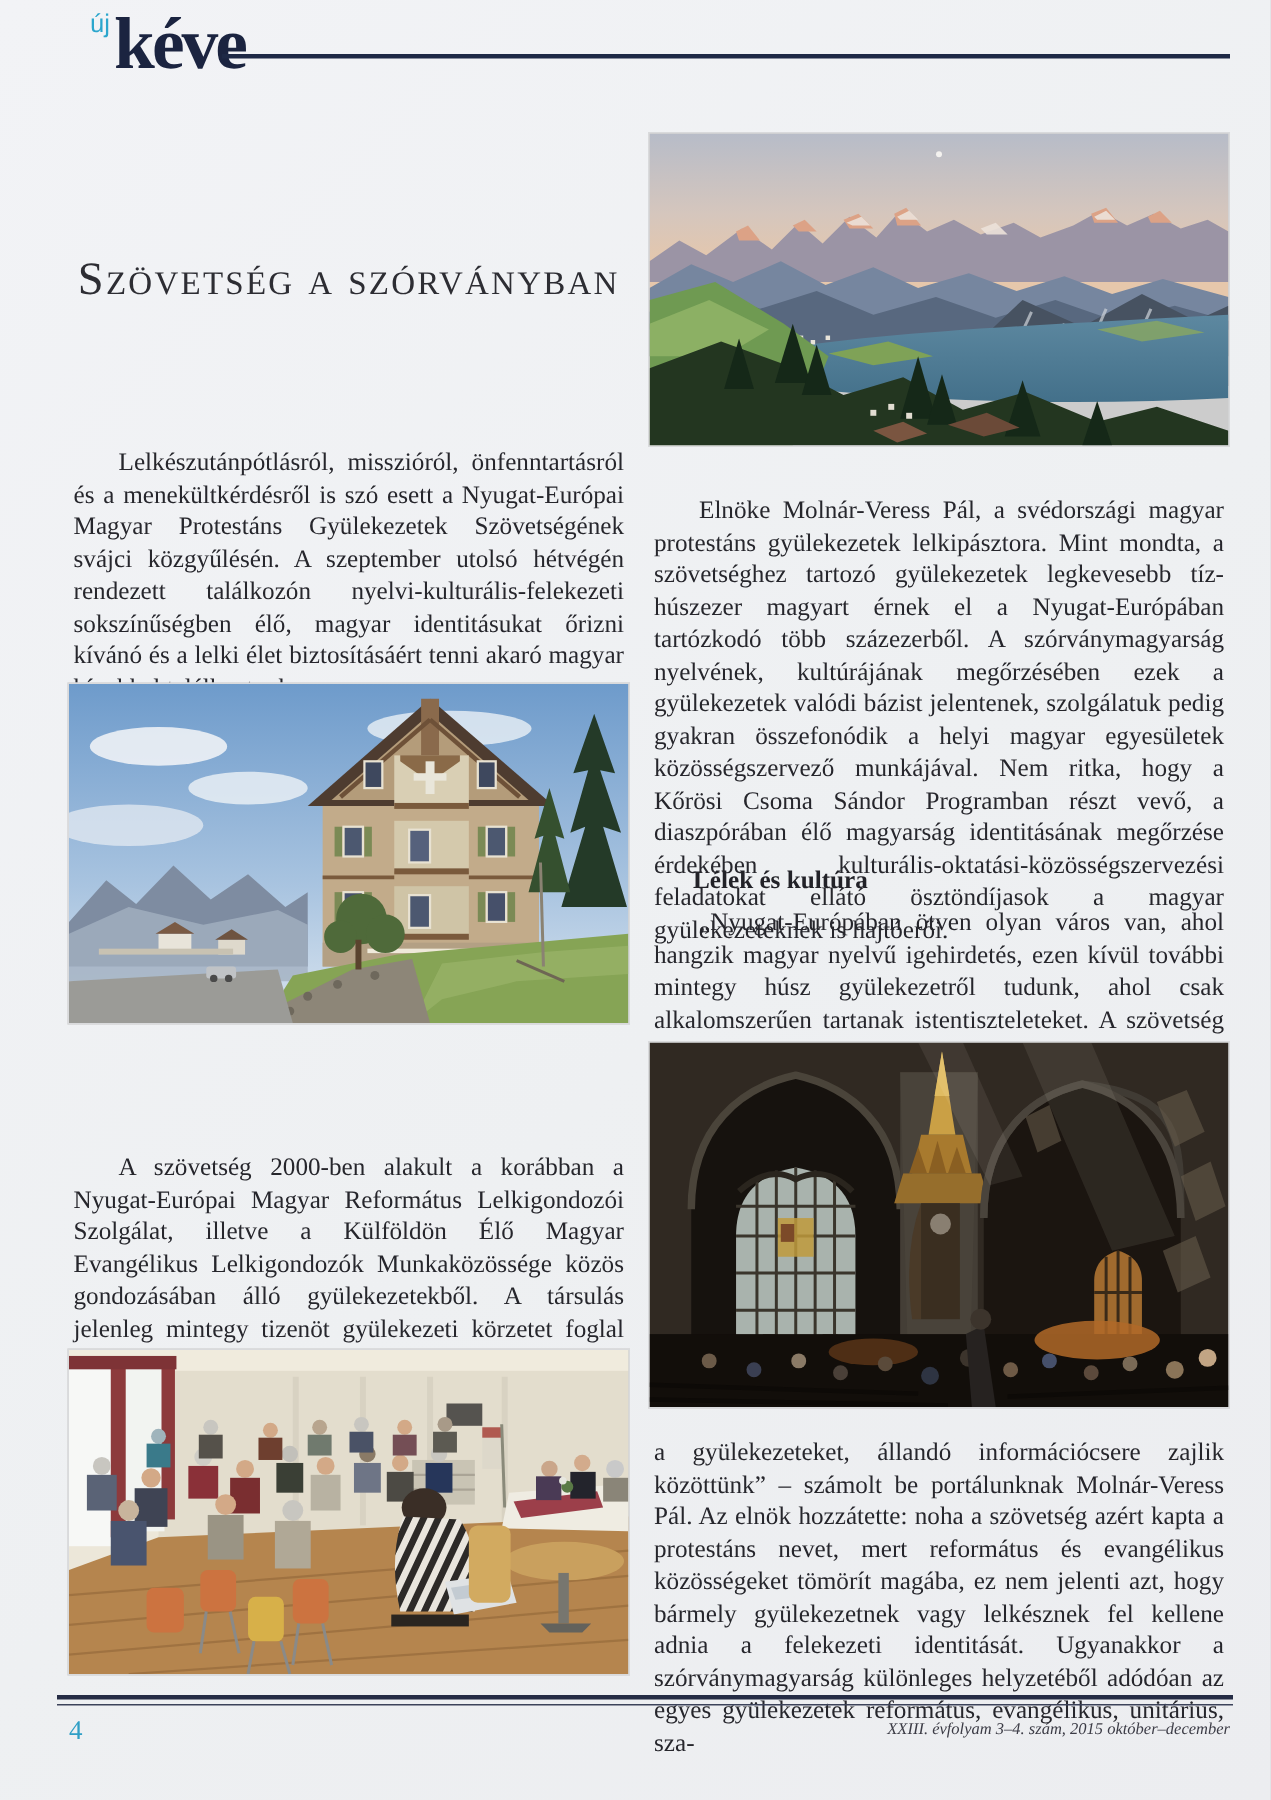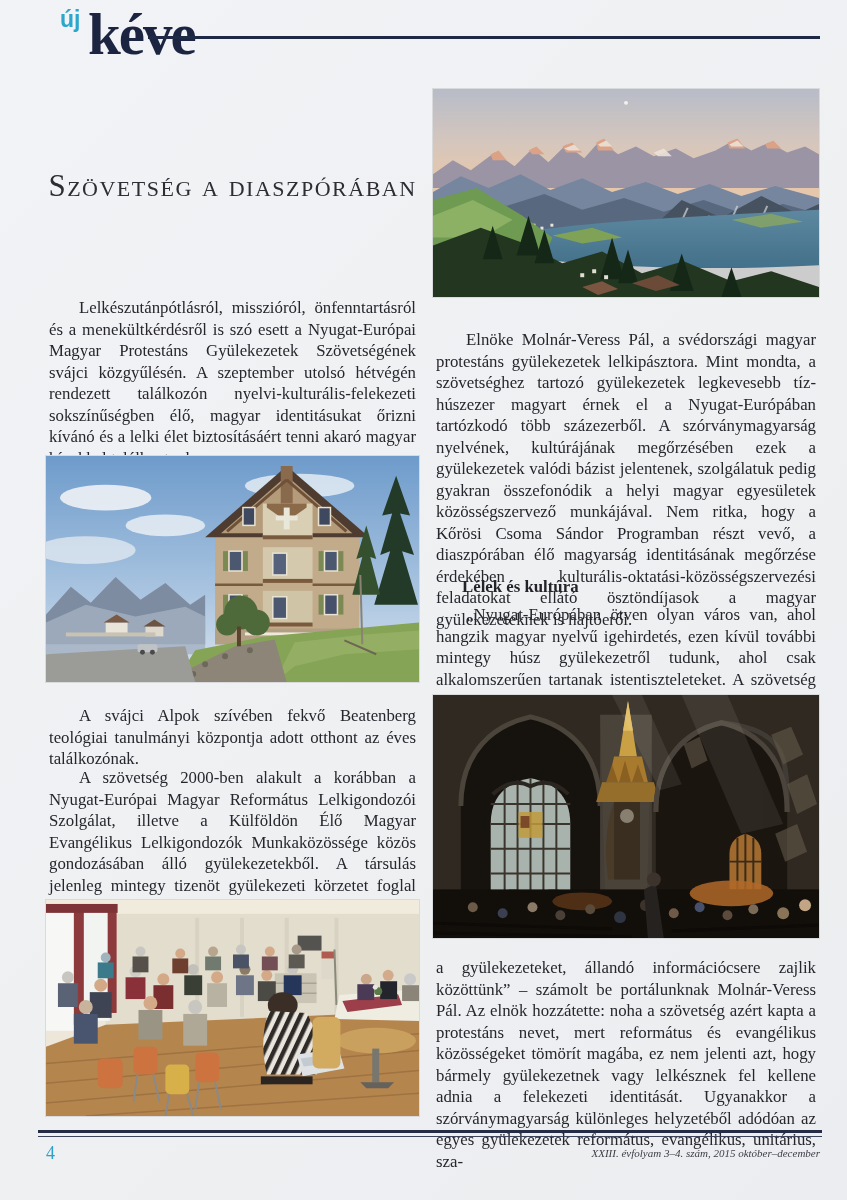--- a/index.html
+++ b/index.html
@@ -4,23 +4,23 @@
 <style>
   html,body{margin:0;padding:0;background:#dfe1e4;}
   .page{
     position:relative;width:847px;height:1200px;margin:0 auto;
     background:linear-gradient(135deg,#f2f3f6 0%,#eef0f2 55%,#ecedf0 100%);
     font-family:"Liberation Serif",serif;color:#26262c;overflow:hidden;
   }
   
   .logo{position:absolute;left:58px;top:4px;width:120px;height:52px;}
   .logo-prefix{position:absolute;left:2px;top:2px;font-family:"Liberation Sans",sans-serif;
-    font-weight:bold;font-size:23px;color:#2ba6cd;letter-spacing:0;}
+    font-weight:normal;font-size:17px;color:#2ba6cd;letter-spacing:0;}
   .logo-word{position:absolute;left:18px;top:-4px;font-family:"Liberation Serif",serif;
-    font-weight:900;font-size:59px;color:#1b2440;letter-spacing:-2px;margin-left:12px;}
+    font-weight:900;font-size:49px;color:#1b2440;letter-spacing:-2px;}
   .header-rule{position:absolute;left:148px;top:36px;width:672px;height:2.5px;background:#1e2946;}
   
   .col-text{position:absolute;font-size:16.8px;line-height:21.5px;text-align:justify;
     color:#26262c;}
   .col-text p{margin:4px;text-indent:30px;}
   .title{position:absolute;left:45px;top:166px;width:375px;text-align:center;
     font-variant:small-caps;font-size:31px;letter-spacing:1.5px;color:#2d2d33;line-height:40px;}
   .subhead{position:absolute;left:432px;top:577px;width:388px;font-size:16.8px;
     font-weight:bold;color:#222228;text-indent:30px;}
   
@@ -36,21 +36,21 @@
 <body>
 
 <div class="page">
 
   <div class="logo">
     <span class="logo-prefix">új</span>
     <span class="logo-word">kéve</span>
   </div>
   <div class="header-rule"></div>
 
-  <div class="title">Szövetség a diaszpórában</div>
+  <div class="title">Szövetség a szórványban</div>
 
   <div class="col-text" style="left:45px;top:293px;width:375px;">
     <p>Lelkészutánpótlásról, misszióról, önfenntartásról és a menekültkérdésről is szó esett a Nyugat-Európai Magyar Protestáns Gyülekezetek Szövetségének svájci közgyűlésén. A szeptember utolsó hétvégén rendezett találkozón nyelvi-kulturális-felekezeti sokszínűségben élő, magyar identitásukat őrizni kívánó és a lelki élet biztosításáért tenni akaró magyar hívekkel találkoztunk.</p>
   </div>
 
   <div class="photo" style="left:45px;top:455px;width:375px;height:228px;">
     <svg viewBox="0 0 375 228" preserveAspectRatio="none">
       <defs>
         <linearGradient id="chsky" x1="0" y1="0" x2="0" y2="1">
           <stop offset="0" stop-color="#6e9bcb"></stop>
@@ -139,23 +139,20 @@
         <circle cx="196" cy="158" r="17"></circle>
           <circle cx="212" cy="168" r="13"></circle>
           <circle cx="182" cy="170" r="11"></circle>
       </g>
       <rect x="192" y="172" width="4" height="20" fill="#5a432e"></rect>
       <line x1="316" y1="120" x2="318" y2="190" stroke="#8a8272" stroke-width="2"></line>
       <line x1="300" y1="186" x2="332" y2="200" stroke="#6e6654" stroke-width="2"></line>
     </svg>
   </div>
 
-  <div class="col-text" style="left:45px;top:701px;width:375px;">
-    <p>A svájci Alpok szívében fekvő Beatenberg teológiai tanulmányi központja adott otthont az éves találkozónak.</p>
-  </div>
   <div class="col-text" style="left:45px;top:763px;width:375px;">
     <p>A szövetség 2000-ben alakult a korábban a Nyugat-Európai Magyar Református Lelkigondozói Szolgálat, illetve a Külföldön Élő Magyar Evangélikus Lelkigondozók Munkaközössége közös gondozásában álló gyülekezetekből. A társulás jelenleg mintegy tizenöt gyülekezeti körzetet foglal magába Nyugat-Európa-szerte.</p>
   </div>
 
   <div class="photo" style="left:45px;top:899px;width:375px;height:218px;">
     <svg viewBox="0 0 375 218" preserveAspectRatio="none">
       <defs>
         <pattern id="zebra" width="9" height="9" patternUnits="userSpaceOnUse" patternTransform="rotate(25)">
           <rect width="9" height="9" fill="#e9e5dd"></rect>
             <rect width="4.5" height="9" fill="#2d2a28"></rect>

